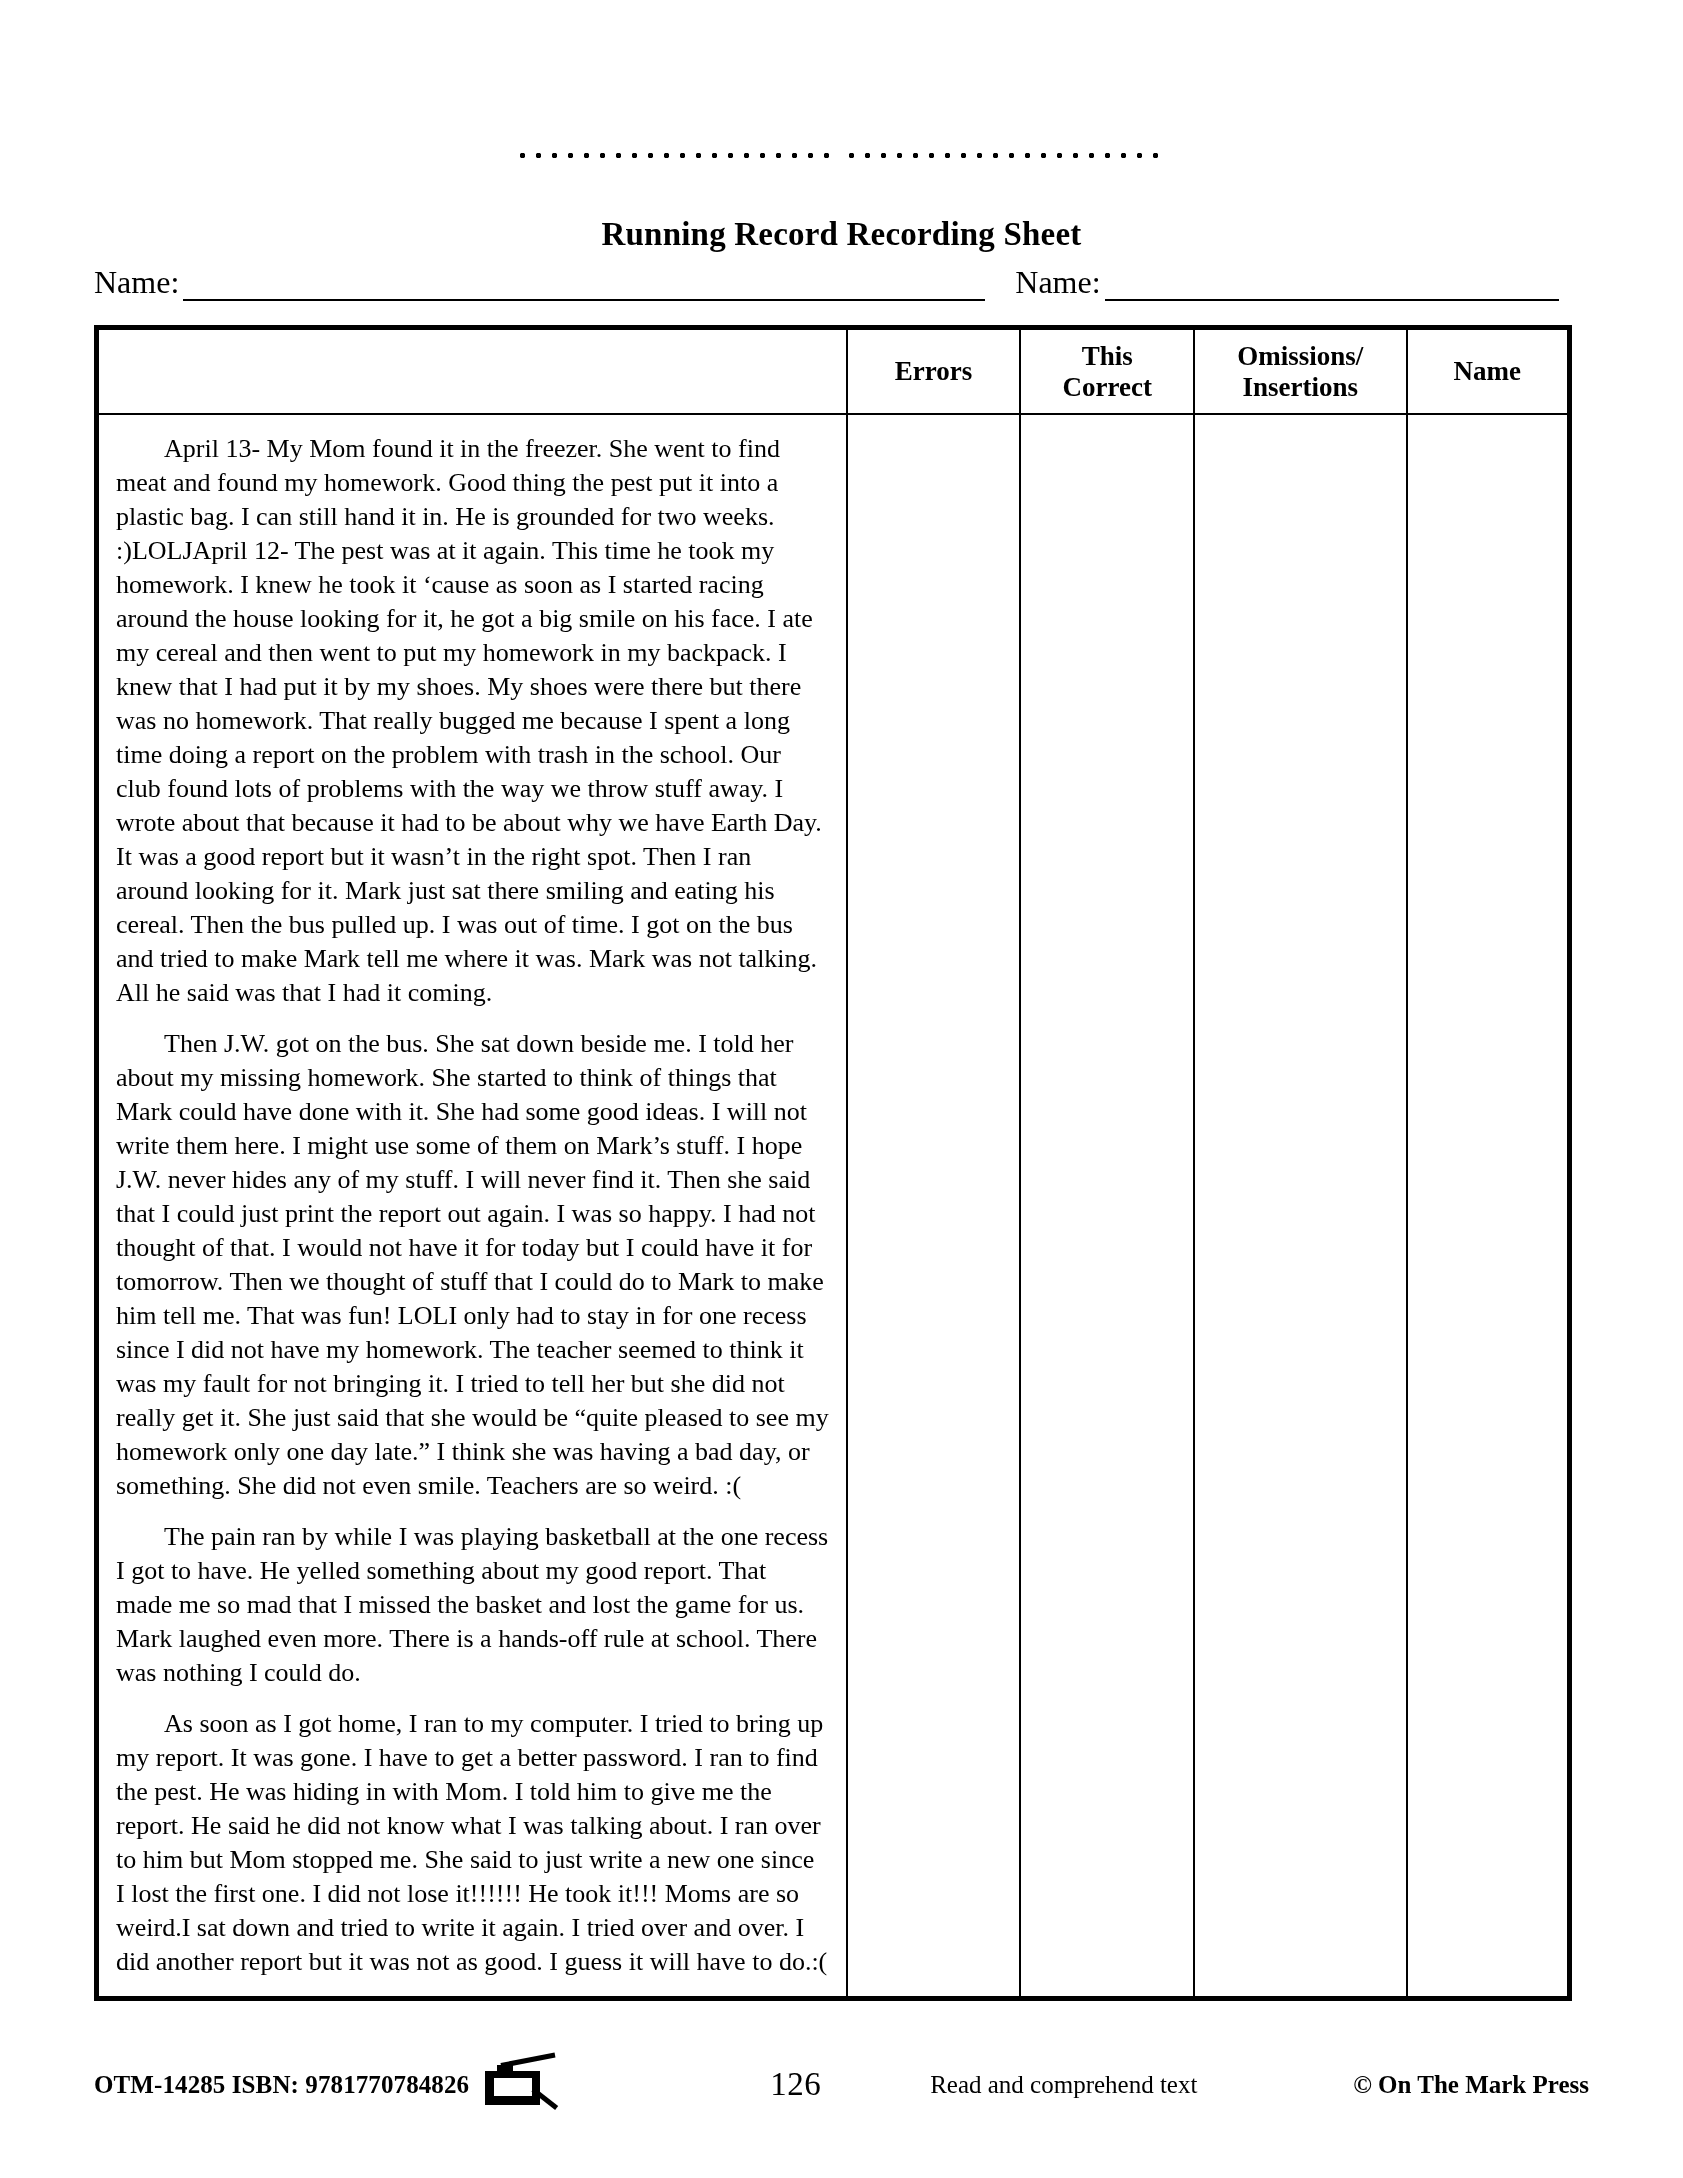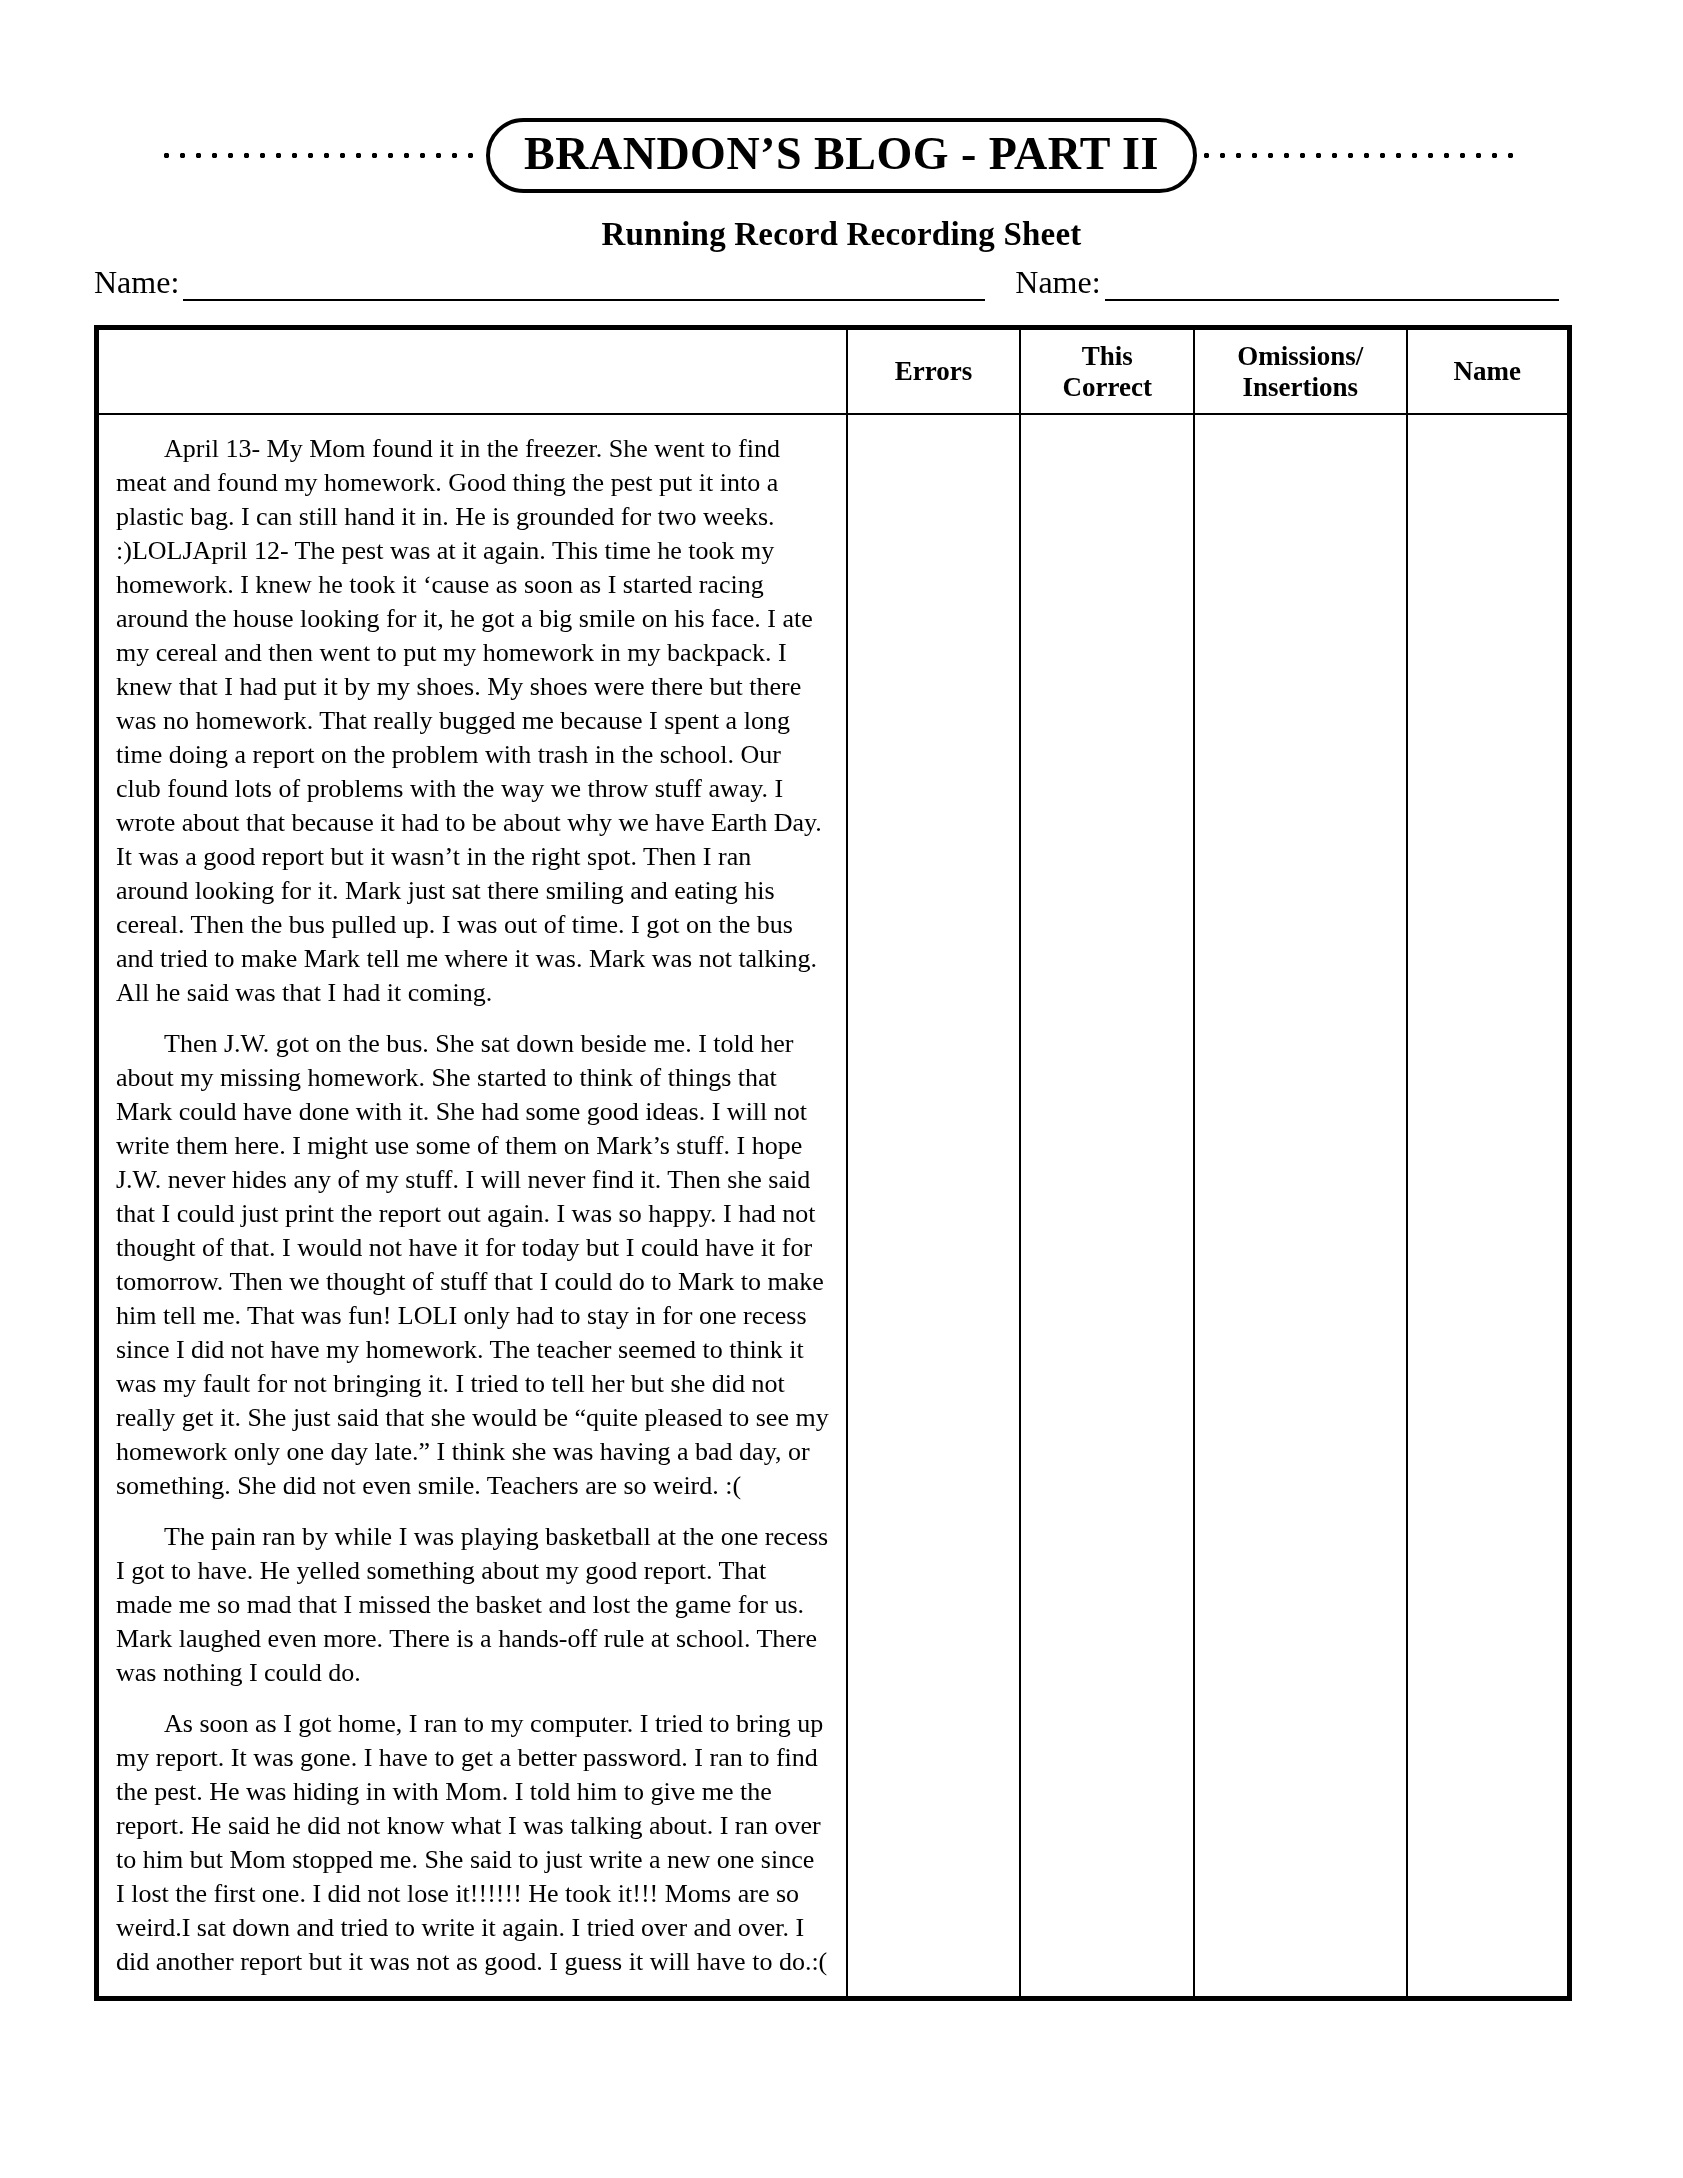--- a/index.html
+++ b/index.html
@@ -238,23 +238,20 @@
   }
 </style>
 </head>
 <body>
 
 <div class="page">
 
   <div class="banner">
     <span class="dotline dotline-left">
       <span class="dots"></span>
-    </span>
-    <span class="title-pill">
-      <span class="title-text">BRANDON’S BLOG - PART II</span>
     </span>
     <span class="dotline dotline-right">
       <span class="dots"></span>
     </span>
   </div>
 
   <div class="subtitle">Running Record Recording Sheet</div>
 
   <div class="namedate">
     <span class="nd-label">Name:</span>
@@ -300,15 +297,28 @@
           </td>
           <td class="blank-cell"></td>
           <td class="blank-cell"></td>
           <td class="blank-cell"></td>
           <td class="blank-cell"></td>
         </tr>
       </tbody>
     </table>
   </div>
 
+  <div class="footer">
+    <span class="f-isbn">OTM-14285  ISBN: 9781770784826</span>
+    <span class="f-logo">
+      <span class="body"></span>
+      <span class="screen"></span>
+      <span class="arm1"></span>
+      <span class="arm2"></span>
+      <span class="knob"></span>
+    </span>
+    <span class="f-page">126</span>
+    <span class="f-skill">Read and comprehend text</span>
+    <span class="f-copy">© On The Mark Press</span>
+  </div>
 
 </div>
 
 
 </body></html>

